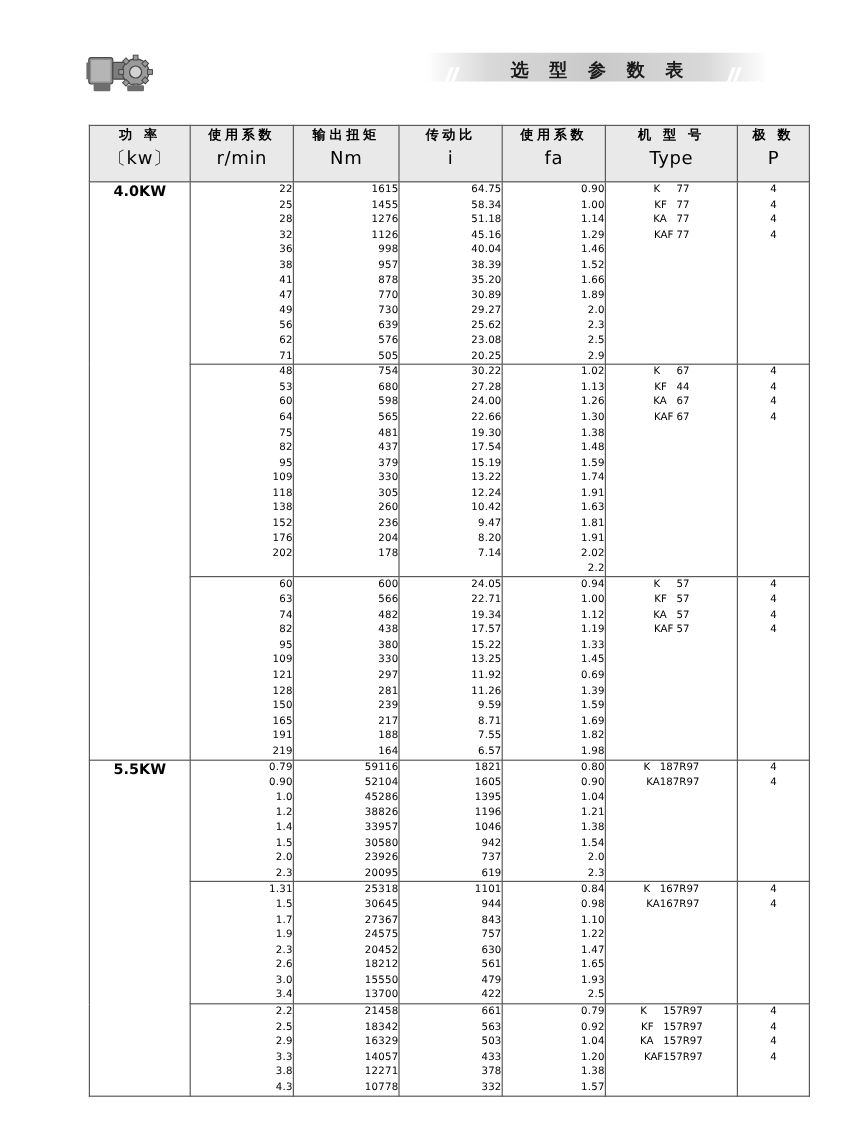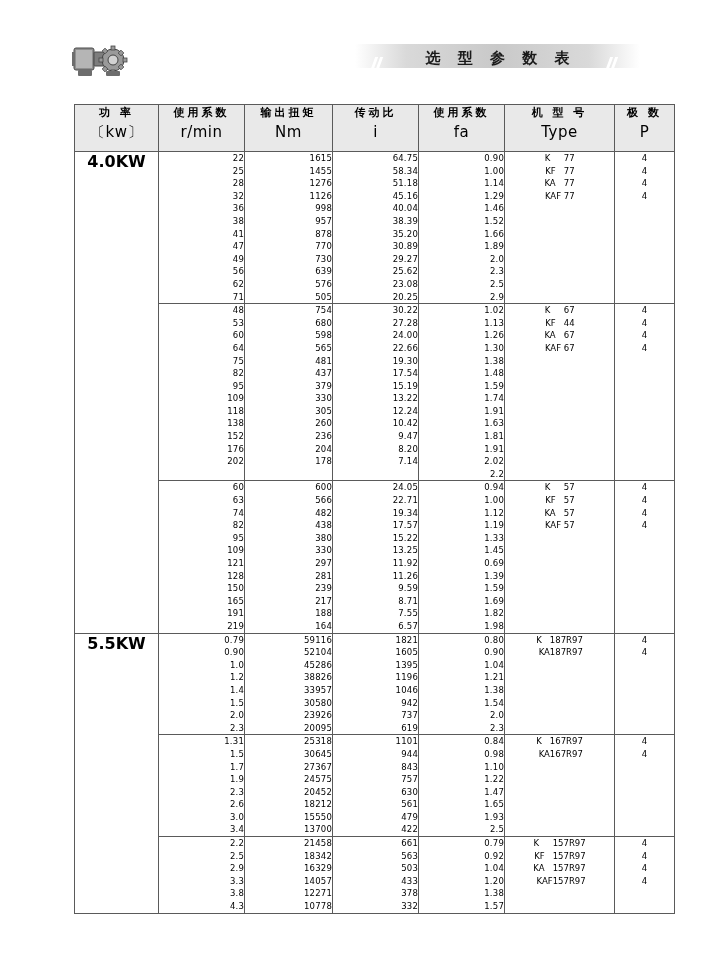--- a/index.html
+++ b/index.html
@@ -122,21 +122,21 @@
   col.c-nm    { width: 88px; }
   col.c-i     { width: 86px; }
   col.c-fb    { width: 86px; }
   col.c-type  { width: 110px; }
   col.c-p     { width: 60px; }
 
   td.kwcell {
     text-align: center;
     vertical-align: top;
     padding-top: 8px;
-    font-size: 16px;
+    font-size: 12px;
     font-weight: bold;
     font-family: "DejaVu Sans", "Liberation Sans", sans-serif;
     margin-top: 12px;
   }
   td.datacell {
     padding: 6px 0 7px 0;
     text-align: right;
   }
   td.typecell {
     padding: 0;

